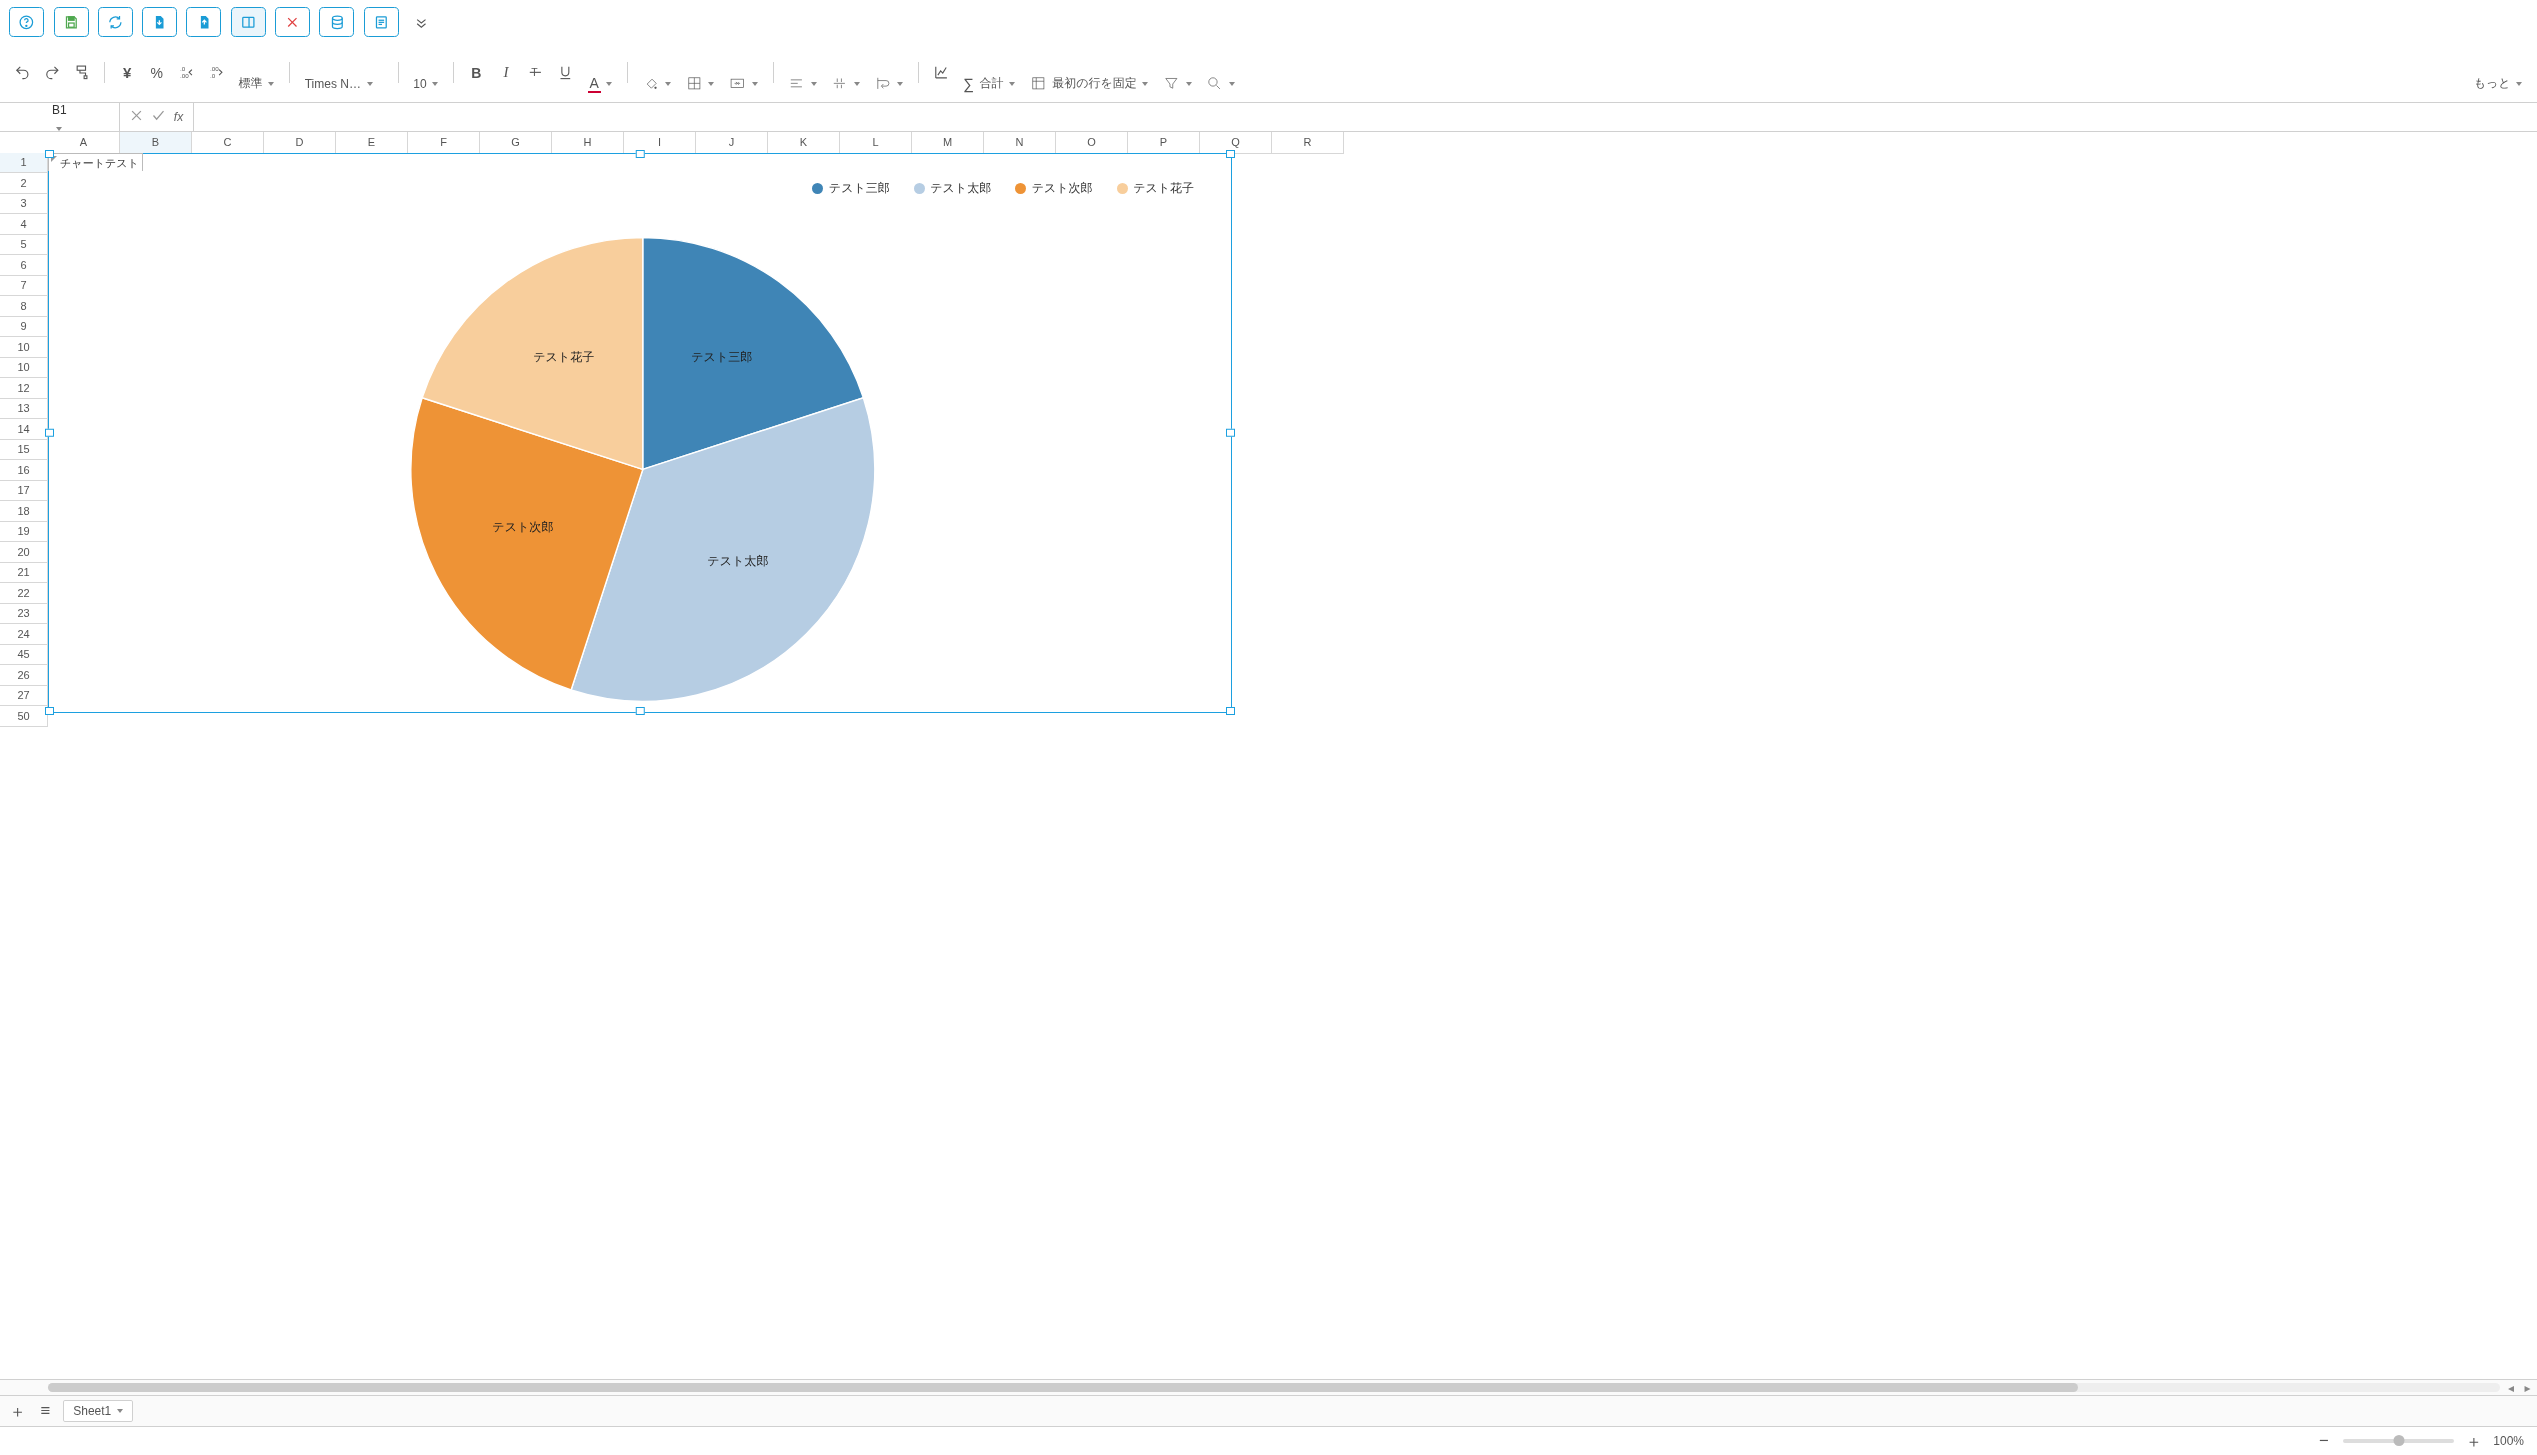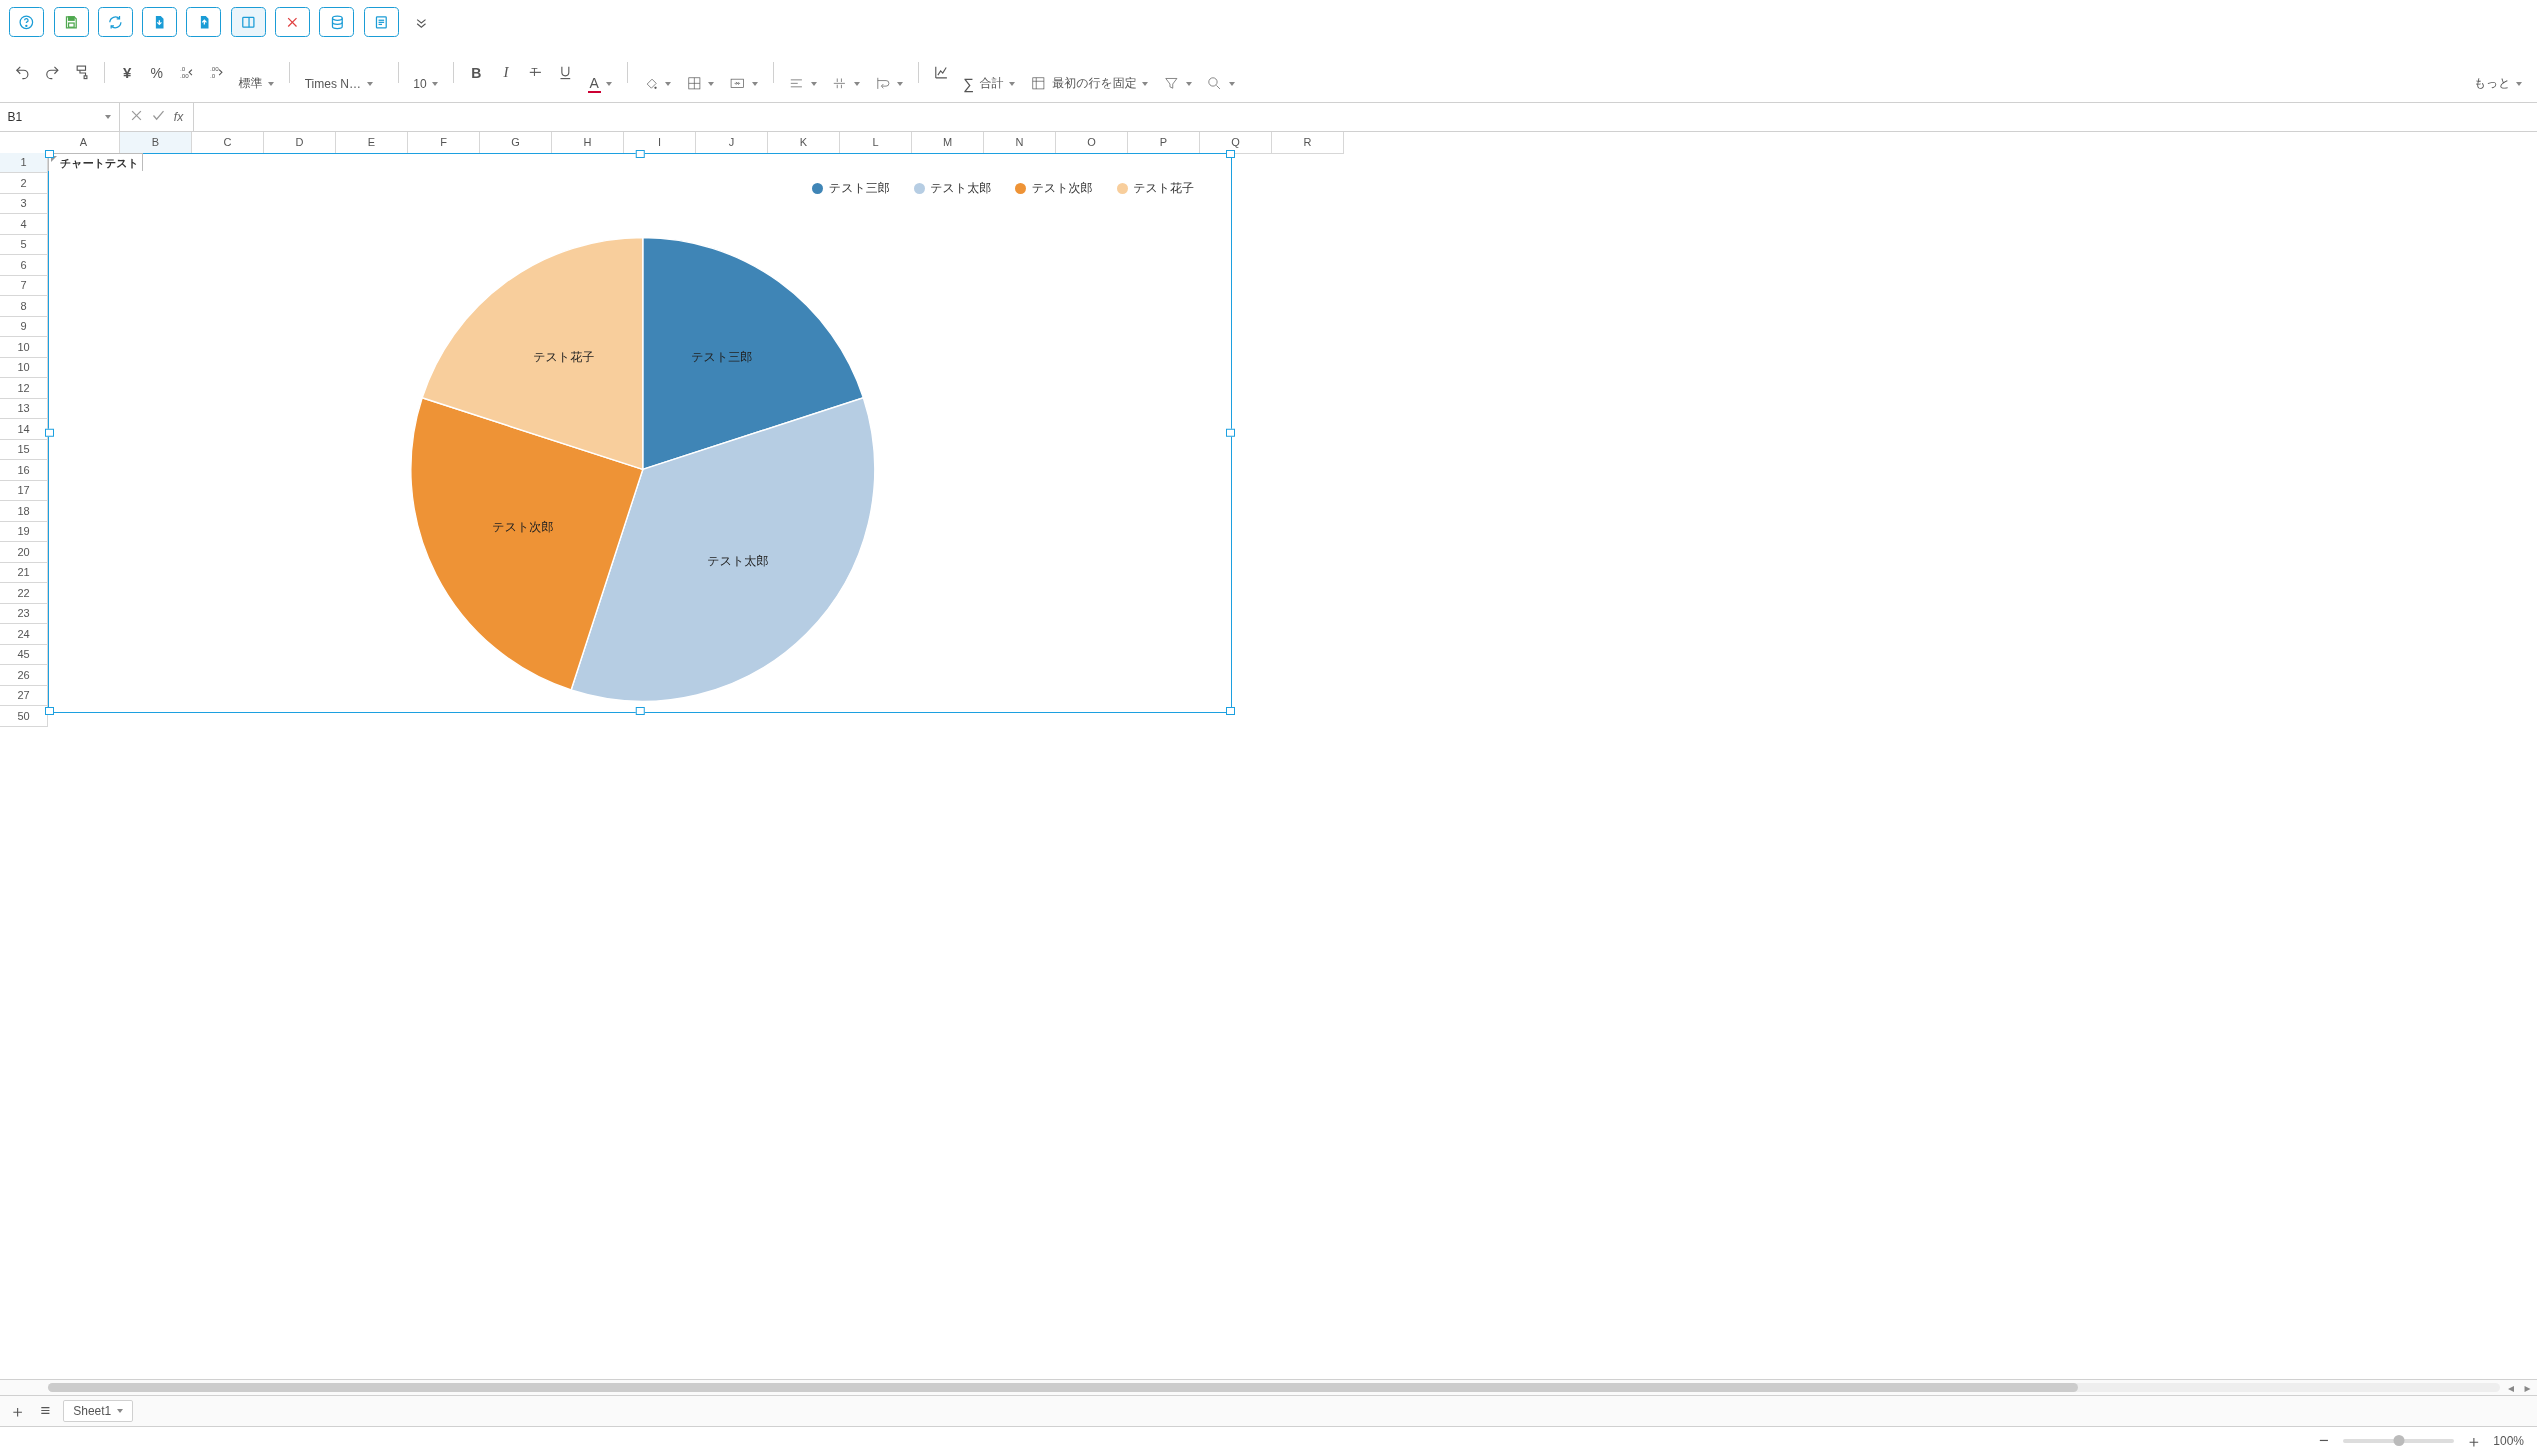--- a/index.html
+++ b/index.html
@@ -51,20 +51,21 @@
   .fmt-spacer{flex:1;}
   
   .formula-bar{
     display:flex;align-items:stretch;height:28px;
     border-top:0.9px solid var(--border);border-bottom:0.9px solid var(--border);
   }
   .namebox{
     width:104px;border-right:0.9px solid var(--border);
     display:flex;align-items:center;padding:0 7.4px;font-size:12px;
     justify-content:space-between;
+    flex-direction:column;
   }
   .fx-icons{display:flex;align-items:center;gap:7.4px;padding:0 9.3px;border-right:0.9px solid var(--border);}
   .fx-icons svg{width:15px;height:15px;stroke:#999;fill:none;stroke-width:2;}
   .fx-icons .fx-label{font-style:italic;color:#666;}
   .formula-input{flex:1;padding:0 7.4px;display:flex;align-items:center;}
   
   .grid-wrap{flex:1;display:flex;overflow:hidden;}
   .grid{
     position:relative;flex:1;overflow:hidden;
   }
@@ -81,21 +82,21 @@
   .cells{position:absolute;top:20.4px;left:48px;right:0;bottom:0;}
   
   .chart-obj{
     position:absolute;top:0;left:0;width:1182px;height:558px;
     border:1.4px solid var(--sel);background:#fff;
   }
   .chart-obj .handle{position:absolute;width:6.5px;height:6.5px;background:#fff;border:1.4px solid var(--sel);}
   .chart-obj .title-tag{
     position:absolute;top:-0.9px;left:-0.9px;
     border:0.9px solid #bbb;border-bottom:none;
-    padding:1.9px 3.7px 0 11px;font-size:11px;font-weight:bold;
+    padding:1.9px 3.7px 0 11px;font-size:11px;font-weight:normal;
     background:#fff;display:flex;align-items:flex-start;gap:3.7px;
   }
   .chart-obj .title-tag::before{
     content:"";position:absolute;left:1.9px;top:1.9px;width:0;height:0;
     border-top:6.5px solid #999;border-right:6.5px solid transparent;
   }
   .chart-svg{position:absolute;inset:0;}
   .legend{position:absolute;top:26px;right:37px;display:flex;gap:24px;font-size:12px;}
   .legend-item{display:flex;align-items:center;gap:5.6px;}
   .legend-dot{width:11px;height:11px;border-radius:50%;}

